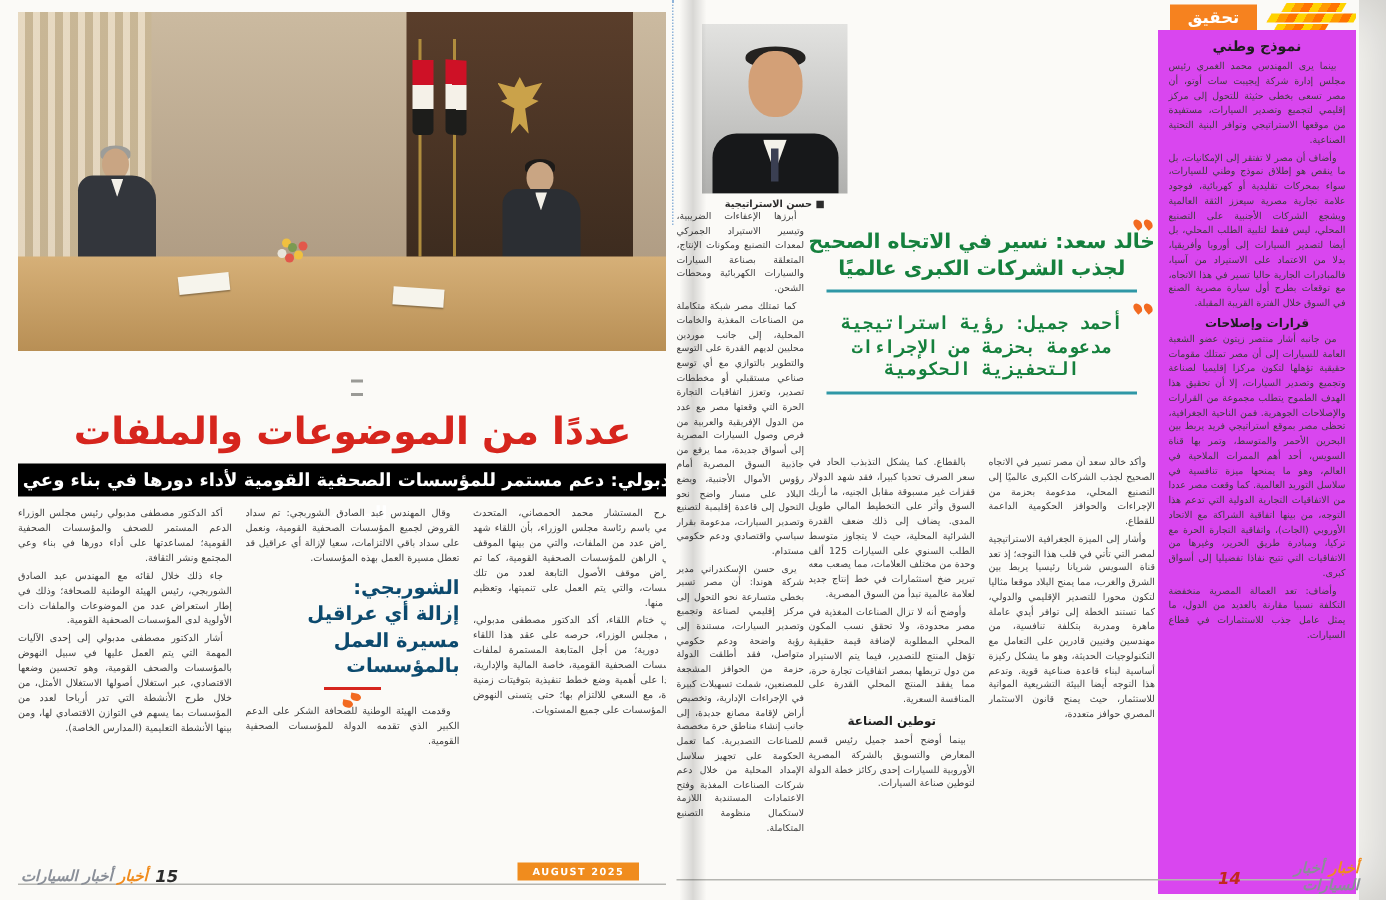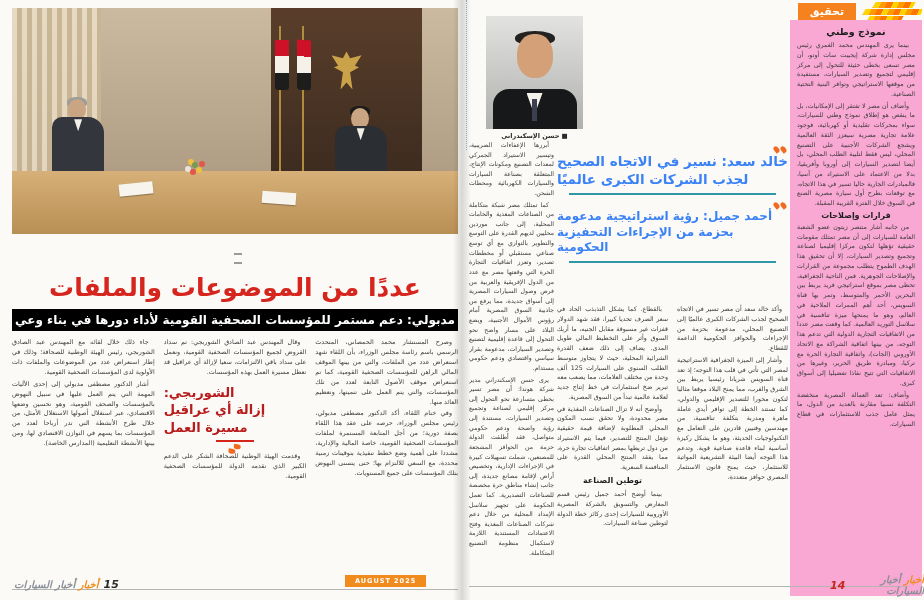--- a/index.html
+++ b/index.html
@@ -1,21 +1,21 @@
 <!DOCTYPE html>
 <html lang="ar"><head>
 <meta charset="utf-8">
 <style>
   html,body{margin:0;padding:0;}
   body{background:#cfcfcb;font-family:"DejaVu Sans",sans-serif;}
   .spread{position:relative;width:924px;height:600px;margin:0 auto;background:#f5f4f0;
           box-shadow:inset 0 0 40px rgba(0,0,0,.18);overflow:hidden;}
   .page{position:absolute;top:0;height:600px;width:462px;background:#fbfaf7;}
   .page-left{left:0;}
-  .page-right{left:462px;}
+  .page-right{left:444px;}
   .gutter{position:absolute;left:453px;top:0;width:18px;height:600px;z-index:5;
           background:linear-gradient(90deg,rgba(0,0,0,0),rgba(0,0,0,.14) 50%,rgba(0,0,0,0));}
   .dotted-edge{position:absolute;left:4px;top:0;height:150px;border-left:1px dotted #8fb3d9;}
 
   
   .photo-main{position:absolute;left:12px;top:8px;width:446px;height:226px;overflow:hidden;
               background:linear-gradient(180deg,#cbbaa0,#a6927a);}
   .pm-blind{position:absolute;left:0;top:0;width:20%;height:74%;opacity:.85;
             background:repeating-linear-gradient(90deg,#ecdfc8 0 5px,#c8b694 5px 10px);}
   .pm-panel{position:absolute;right:8%;top:0;width:34%;height:80%;
@@ -53,22 +53,22 @@
                 color:#d6251d;font-weight:bold;font-size:25px;line-height:1.28;}
   .headline-red p{margin:0;}
   .headline-red .orn{display:inline-block;width:8px;height:7px;margin-left:5px;
                      border-top:2px solid #9a9a96;border-bottom:2px solid #9a9a96;}
   .subbar{position:absolute;left:12px;top:309px;width:446px;height:22px;background:#000000;color:#fff;
           direction:rtl;text-align:center;font-weight:bold;font-size:12px;line-height:22px;}
   .body-cols{position:absolute;left:12px;top:338px;width:446px;height:238px;display:flex;
              flex-direction:row-reverse;gap:9px;direction:rtl;}
   .ncol{flex:1;overflow:hidden;font-size:6.4px;line-height:1.55;color:#3b3b3b;text-align:justify;}
   .ncol p{margin:0 0 2px;text-indent:6px;}
-  .pullquote{margin:3px 0 2px;padding:3px 0 0;text-align:left;font-weight:bold;font-size:13px;
-             line-height:1.35;color:#b91c1c;}
+  .pullquote{margin:3px 0 2px;padding:3px 0 0;text-align:right;font-weight:bold;font-size:13px;
+             line-height:1.35;color:#0c4a6e;}
   .pullquote p{margin:0;text-indent:0;}
   .pq-rule{width:38px;height:2px;background:#d6251d;margin:4px auto 2px;}
   .commas{position:relative;display:inline-block;width:14px;height:8px;}
   .commas::before,.commas::after{content:"";position:absolute;top:0;width:5px;height:7px;background:#f26a21;
              border-radius:50% 50% 50% 0;transform:rotate(-40deg);}
   .commas::before{right:0;} .commas::after{right:7px;}
   .pq-mark{display:block;margin:0 auto;transform:rotate(140deg);}
 
   .footer-rule{position:absolute;height:1px;background:#b5b5b1;}
   .pl-rule{left:12px;top:589px;width:446px;}
@@ -86,21 +86,21 @@
   
   .tag{position:absolute;left:336px;top:3px;width:58px;height:17px;background:#f6821f;color:#fff;
        font-size:11px;font-weight:bold;text-align:center;line-height:17px;direction:rtl;z-index:4;}
   .flourish{position:absolute;left:398px;top:1px;width:62px;height:24px;overflow:hidden;}
   .f-row{height:6px;margin:1px 0 1px auto;transform:skewX(-30deg);
          background:repeating-linear-gradient(90deg,#ffd200 0 6px,#ff9a00 6px 12px,#ff7300 12px 18px);}
   .f-row.r1{width:40px;margin-left:14px;}
   .f-row.r2{width:58px;}
   .f-row.r3{width:34px;margin-left:8px;}
 
-  .side-col{position:absolute;left:328px;top:20px;width:132px;height:576px;background:#f9a8d4;
+  .side-col{position:absolute;left:328px;top:20px;width:132px;height:576px;background:#d946ef;
             box-sizing:border-box;padding:6px 7px;direction:rtl;overflow:hidden;}
   .side-col h3{margin:0 0 3px;font-size:9.5px;text-align:center;color:#1e1e1e;}
   .side-col .stext{font-size:6.3px;line-height:1.55;color:#3b3b3b;text-align:justify;}
   .side-col .stext p{margin:0 0 2px;text-indent:6px;}
   .side-sub{margin:3px 0 2px;font-size:8px;font-weight:bold;text-align:center;color:#1e1e1e;}
 
   .portraits{position:absolute;left:24px;top:16px;width:302px;display:flex;gap:5px;}
   .portrait{width:97px;}
   .pic{position:relative;height:113px;overflow:hidden;}
   .pic .head{position:absolute;left:50%;top:16%;width:36px;height:44px;margin-left:-18px;
@@ -122,24 +122,24 @@
   .pic2{background:linear-gradient(180deg,#e2e2e0,#b0b0ae);}
   .pic2 .hair{height:14px;top:13%;background:#242220;}
   .pic2 .torso{background:#17181a;}
   .pic3{background:linear-gradient(135deg,#7b7c80,#3f4045);}
   .pic3 .torso{background:#141519;}
   .caption{margin-top:3px;font-size:6.5px;font-weight:bold;text-align:center;color:#2c2c2c;direction:rtl;}
 
   .headlines{position:absolute;left:95px;top:146px;width:231px;direction:rtl;}
   .hl{position:relative;margin-bottom:7px;padding-top:7px;}
   .hl .commas{position:absolute;top:0;right:2px;}
-  .hl .hl-text{font-weight:bold;color:#3b82f6;text-align:left;line-height:1.3;}
+  .hl .hl-text{font-weight:bold;color:#15803d;text-align:center;line-height:1.3;}
   .hl1 .hl-text{font-size:13.5px;}
   .hl2 .hl-text{font-size:11.5px;}
-  .hl3 .hl-text{font-size:12px;}
+  .hl3 .hl-text{font-size:12px;font-family:Liberation Mono, monospace;}
   .hl::after{content:"";display:block;height:2px;background:#2f97a6;width:90%;margin:5px auto 0;}
 
   .col-captions{position:absolute;left:7px;top:140px;width:85px;height:418px;direction:rtl;overflow:hidden;
                 font-size:6.2px;line-height:1.55;color:#3b3b3b;text-align:justify;}
   .col-captions p{margin:0 0 2px;text-indent:5px;}
   .mid-cols{position:absolute;left:95px;top:304px;width:231px;height:256px;display:flex;
             flex-direction:row-reverse;gap:9px;direction:rtl;}
   .mid-cols .ncol{font-size:6.3px;}
   .mid-sub{margin:3px 0 2px;font-size:8px;font-weight:bold;text-align:center;color:#1e1e1e;text-indent:0;}
 </style>
@@ -180,31 +180,33 @@
 
     <div class="headline-red">
       <p><span class="orn"></span></p>
       <p>عددًا من الموضوعات والملفات</p>
     </div>
 
     <div class="subbar">مدبولي: دعم مستمر للمؤسسات الصحفية القومية لأداء دورها في بناء وعي المجتمع</div>
 
     <div class="body-cols">
       <div class="ncol">
+          <p>أكد الدكتور مصطفى مدبولي رئيس مجلس الوزراء الدعم المستمر للصحف والمؤسسات الصحفية القومية؛ لمساعدتها على أداء دورها في بناء وعي المجتمع ونشر الثقافة.</p>
           <p>جاء ذلك خلال لقائه مع المهندس عبد الصادق الشوربجي، رئيس الهيئة الوطنية للصحافة؛ وذلك في إطار استعراض عدد من الموضوعات والملفات ذات الأولوية لدى المؤسسات الصحفية القومية.</p>
           <p>أشار الدكتور مصطفى مدبولي إلى إحدى الآليات المهمة التي يتم العمل عليها في سبيل النهوض بالمؤسسات والصحف القومية، وهو تحسين وضعها الاقتصادي، عبر استغلال أصولها الاستغلال الأمثل، من خلال طرح الأنشطة التي تدر أرباحا لعدد من المؤسسات بما يسهم في التوازن الاقتصادي لها، ومن بينها الأنشطة التعليمية (المدارس الخاصة).</p>
         </div>
       <div class="ncol">
         <div>
             <p>وقال المهندس عبد الصادق الشوربجي: تم سداد القروض لجميع المؤسسات الصحفية القومية، ونعمل على سداد باقي الالتزامات، سعيا لإزالة أي عراقيل قد تعطل مسيرة العمل بهذه المؤسسات.</p>
           </div>
         <div class="pullquote">
             <p>الشوربجي:</p>
             <p>إزالة أي عراقيل</p>
             <p>مسيرة العمل</p>
+            <p>بالمؤسسات</p>
           </div>
         <div class="pq-rule"></div>
         <span class="commas pq-mark"></span>
         <div>
             <p>وقدمت الهيئة الوطنية للصحافة الشكر على الدعم الكبير الذي تقدمه الدولة للمؤسسات الصحفية القومية.</p>
           </div>
       </div>
       <div class="ncol">
           <p>وصرح المستشار محمد الحمصاني، المتحدث الرسمي باسم رئاسة مجلس الوزراء، بأن اللقاء شهد استعراض عدد من الملفات، والتي من بينها الموقف المالي الراهن للمؤسسات الصحفية القومية، كما تم استعراض موقف الأصول التابعة لعدد من تلك المؤسسات، والتي يتم العمل على تنميتها، وتعظيم العائد منها.</p>
           <p>وفي ختام اللقاء، أكد الدكتور مصطفى مدبولي، رئيس مجلس الوزراء، حرصه على عقد هذا اللقاء بصفة دورية؛ من أجل المتابعة المستمرة لملفات المؤسسات الصحفية القومية، خاصة المالية والإدارية، مشددا على أهمية وضع خطط تنفيذية بتوقيتات زمنية محددة، مع السعي للالتزام بها؛ حتى يتسنى النهوض بتلك المؤسسات على جميع المستويات.</p>
@@ -244,21 +246,21 @@
 
     <div class="portraits">
       <div class="portrait">
         <div class="pic pic2">
           <div class="hair"></div>
           <div class="head"></div>
           <div class="torso"></div>
           <div class="shirt"></div>
           <div class="tie"></div>
         </div>
-        <div class="caption">■ حسن الإسكندراني</div>
+        <div class="caption">■ حسن الاستراتيجية</div>
       </div>
     </div>
 
     <div class="headlines">
       <div class="hl hl1">
         <span class="commas"></span>
         <div class="hl-text">خالد سعد: نسير في الاتجاه الصحيح لجذب الشركات الكبرى عالميًا</div>
       </div>
       <div class="hl hl3">
         <span class="commas"></span>

